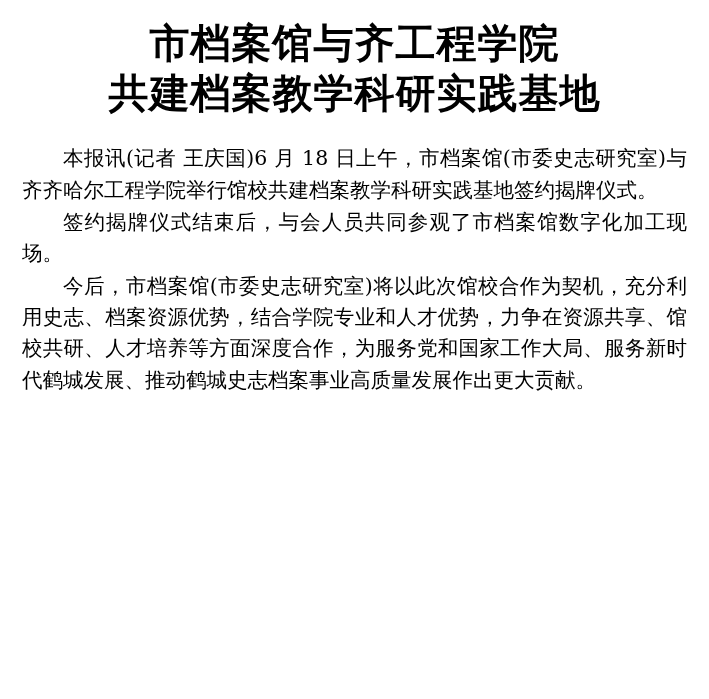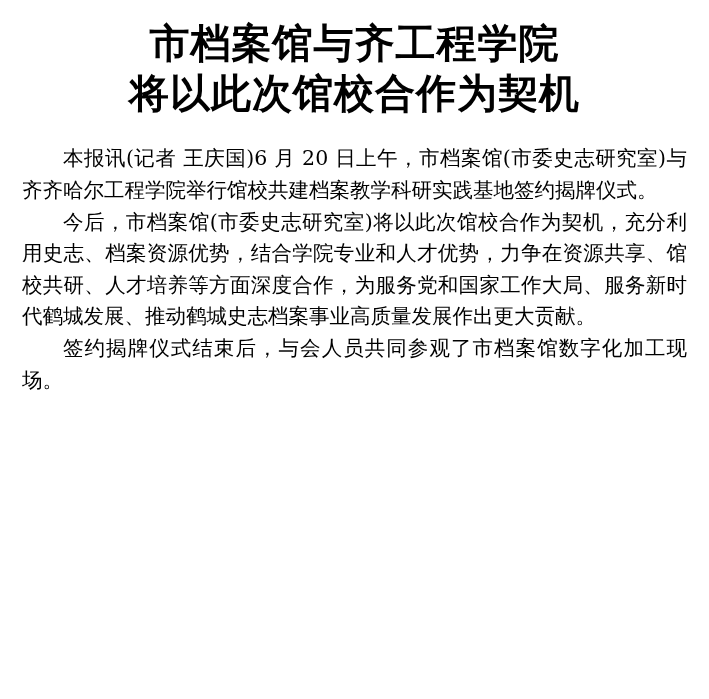--- a/index.html
+++ b/index.html
@@ -52,27 +52,27 @@
     font-weight: 400;
   }
 </style>
 </head>
 <body>
 
 <div class="page">
 
   <h1 class="headline">
     <span class="hl-line">市档案馆与齐工程学院</span>
-    <span class="hl-line">将以此次馆校合作为契机</span>
+    <span class="hl-line">共建档案教学科研实践基地</span>
   </h1>
 
   <div class="article">
 
-    <p class="para first"><span class="lead">本报讯(记者 王庆国)</span><span>6 月 20 日上午，市档案馆(市委史志研究室)与齐齐哈尔工程学院举行馆校共建档案教学科研实践基地签约揭牌仪式。</span></p>
+    <p class="para first"><span class="lead">本报讯(记者 王庆国)</span><span>6 月 18 日上午，市档案馆(市委史志研究室)与齐齐哈尔工程学院举行馆校共建档案教学科研实践基地签约揭牌仪式。</span></p>
 
 
+    <p class="para">签约揭牌仪式结束后，与会人员共同参观了市档案馆数字化加工现场。</p>
+
     <p class="para">今后，市档案馆(市委史志研究室)将以此次馆校合作为契机，充分利用史志、档案资源优势，结合学院专业和人才优势，力争在资源共享、馆校共研、人才培养等方面深度合作，为服务党和国家工作大局、服务新时代鹤城发展、推动鹤城史志档案事业高质量发展作出更大贡献。</p>
-
-    <p class="para">签约揭牌仪式结束后，与会人员共同参观了市档案馆数字化加工现场。</p>
 
   </div>
 
 </div>
 
 </body></html>

